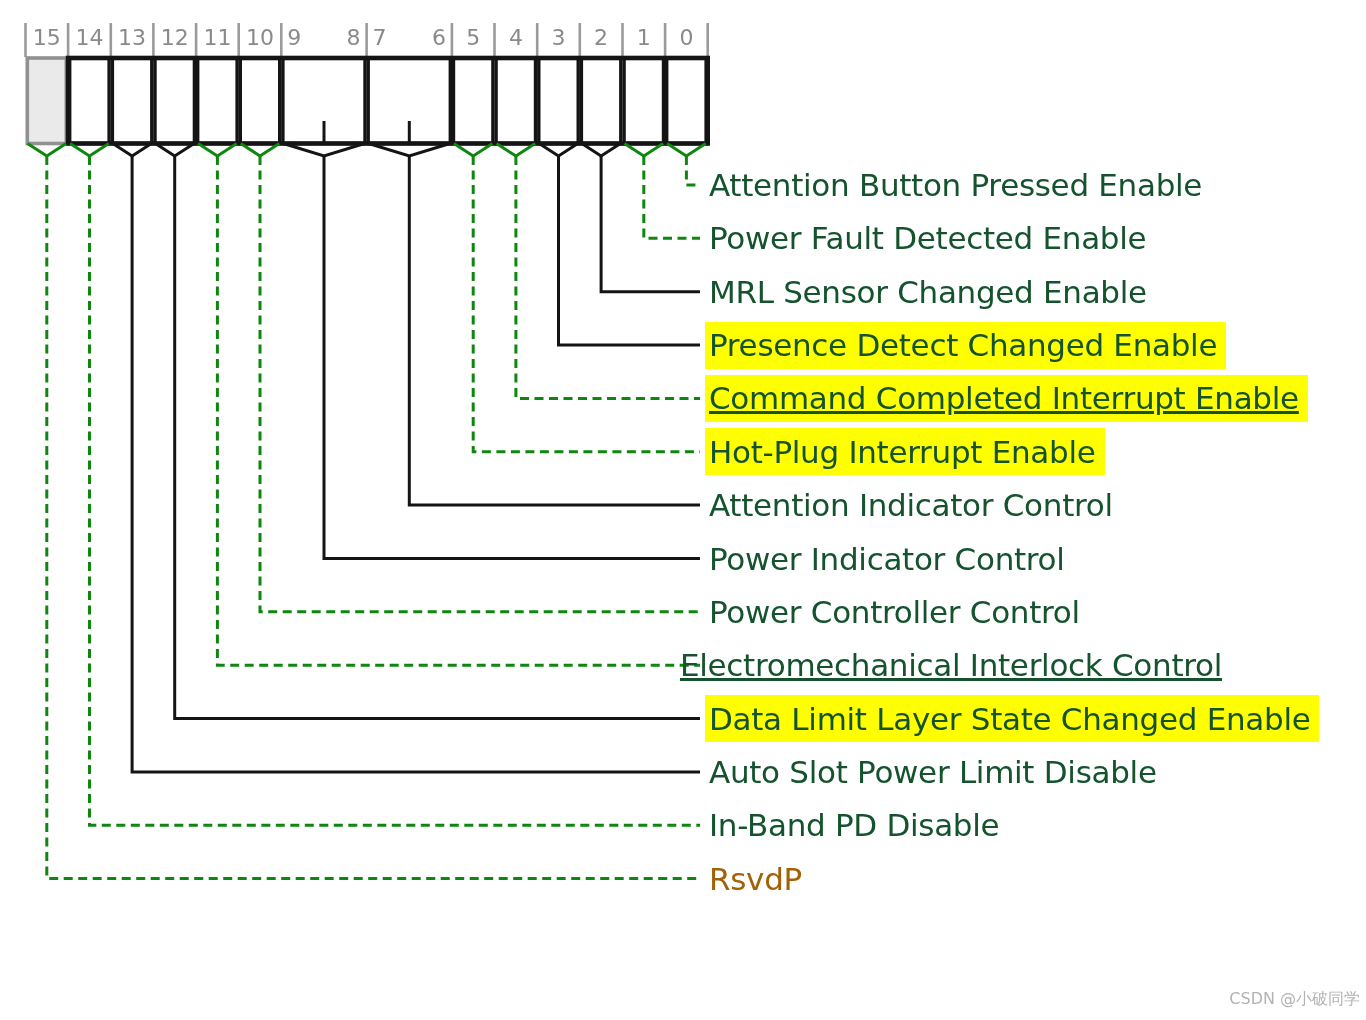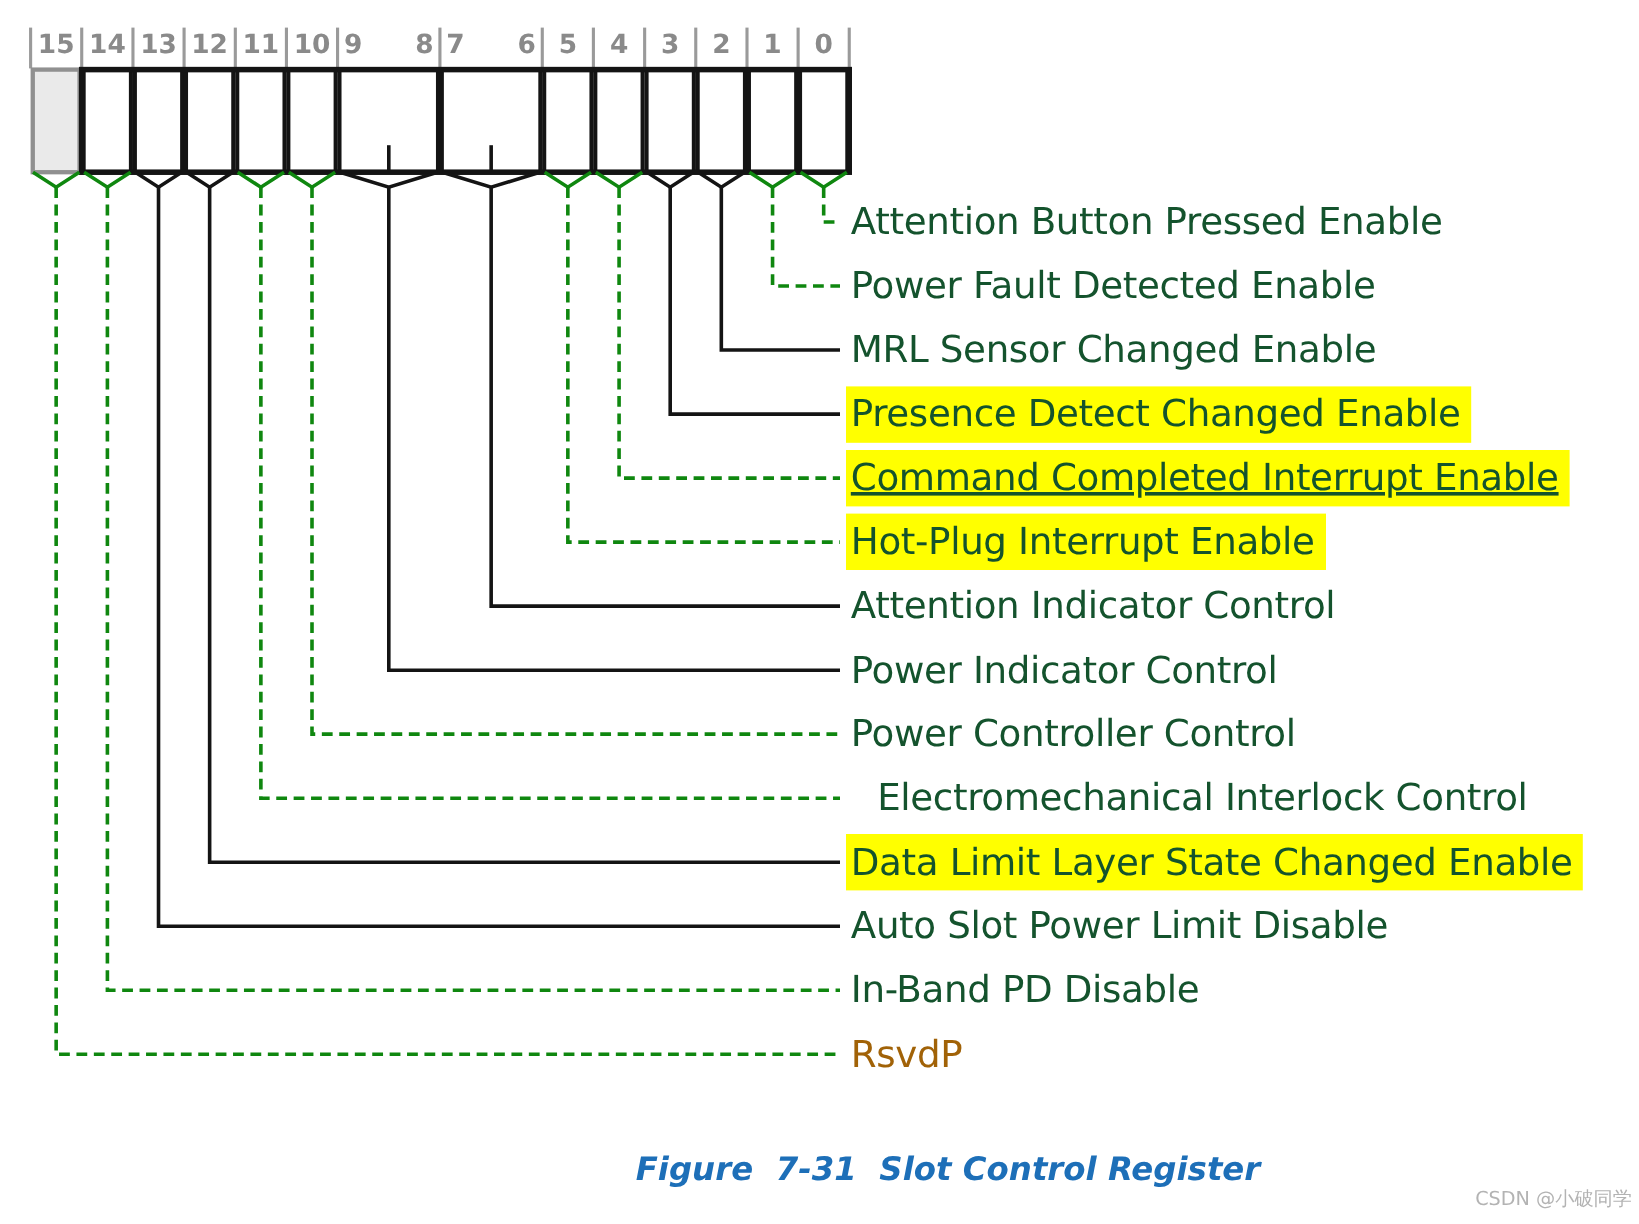--- a/index.html
+++ b/index.html
@@ -3,21 +3,21 @@
 <meta charset="utf-8">
 <style>
   html,body{margin:0;padding:0;background:#ffffff;}
   .stage{
     position:relative;width:1366px;height:1020px;background:#ffffff;overflow:hidden;
     font-family:"DejaVu Sans","Liberation Sans",sans-serif;
   }
   #diagram{position:absolute;left:0;top:0;width:1366px;height:1020px;}
   .bitnum{
     position:absolute;width:44px;text-align:center;font-size:22px;line-height:24px;
-    color:#8a8a8a;top:26px;user-select:none;font-weight:bold;
+    color:#8a8a8a;top:26px;user-select:none;
   }
   .fieldlbl{
     position:absolute;height:47px;display:flex;align-items:center;
     font-size:31px;color:#14532d;white-space:nowrap;letter-spacing:-0.3px;
     padding:0 9px 0 4px;
   }
   .fieldlbl.hl{background:#ffff00;text-align:right;}
   .fieldlbl.rsvd{color:#a16207;}
   .caption{
     position:absolute;left:440px;width:700px;top:959px;text-align:center;
@@ -91,32 +91,31 @@
       <path d="M624.5 143.5 L643.8 156 L663.1 143.5" fill="none" stroke="#0f870f" stroke-width="3"></path>
       <path d="M643.8 156 V238.3 H700" fill="none" stroke="#0f870f" stroke-width="3" stroke-dasharray="9 5.5"></path>
       <path d="M667.1 143.5 L686.4 156 L705.7 143.5" fill="none" stroke="#0f870f" stroke-width="3"></path>
       <path d="M686.4 156 V185.0 H700" fill="none" stroke="#0f870f" stroke-width="3" stroke-dasharray="9 5.5"></path>
     </svg>
   <div id="labels">
       <div class="fieldlbl rsvd" style="left: 705px; top: 855.1px;">RsvdP</div>
       <div class="fieldlbl" style="left: 705px; top: 801.7px;">In-Band PD Disable</div>
       <div class="fieldlbl" style="left: 705px; top: 748.4px;">Auto Slot Power Limit Disable</div>
       <div class="fieldlbl hl" style="left: 705px; top: 695px;">Data Limit Layer State Changed Enable</div>
-      <div class="fieldlbl" style="left: 727px; top: 641.7px;">Electromechanical Interlock Control</div>
+      <div class="fieldlbl" style="left: 676px; top: 641.7px; text-decoration: underline;">Electromechanical Interlock Control</div>
       <div class="fieldlbl" style="left: 705px; top: 588.3px;">Power Controller Control</div>
       <div class="fieldlbl" style="left: 705px; top: 535px;">Power Indicator Control</div>
       <div class="fieldlbl" style="left: 705px; top: 481.6px;">Attention Indicator Control</div>
       <div class="fieldlbl hl" style="left: 705px; top: 428.3px;">Hot-Plug Interrupt Enable</div>
       <div class="fieldlbl hl" style="left: 705px; top: 374.9px; text-decoration: underline;">Command Completed Interrupt Enable</div>
       <div class="fieldlbl hl" style="left: 705px; top: 321.6px;">Presence Detect Changed Enable</div>
       <div class="fieldlbl" style="left: 705px; top: 268.2px;">MRL Sensor Changed Enable</div>
       <div class="fieldlbl" style="left: 705px; top: 214.8px;">Power Fault Detected Enable</div>
       <div class="fieldlbl" style="left: 705px; top: 161.5px;">Attention Button Pressed Enable</div>
     </div>
-  <div class="caption">Figure  7-31  Slot Control Register</div>
   <div class="watermark">CSDN @小破同学</div>
 <div class="bitnum" style="left: 24.8px;">15</div>
     <div class="bitnum" style="left: 67.5px;">14</div>
     <div class="bitnum" style="left: 110.1px;">13</div>
     <div class="bitnum" style="left: 152.7px;">12</div>
     <div class="bitnum" style="left: 195.4px;">11</div>
     <div class="bitnum" style="left: 238px;">10</div>
     <div class="bitnum" style="left: 272.3px;">9</div>
     <div class="bitnum" style="left: 331.6px;">8</div>
     <div class="bitnum" style="left: 357.6px;">7</div>

